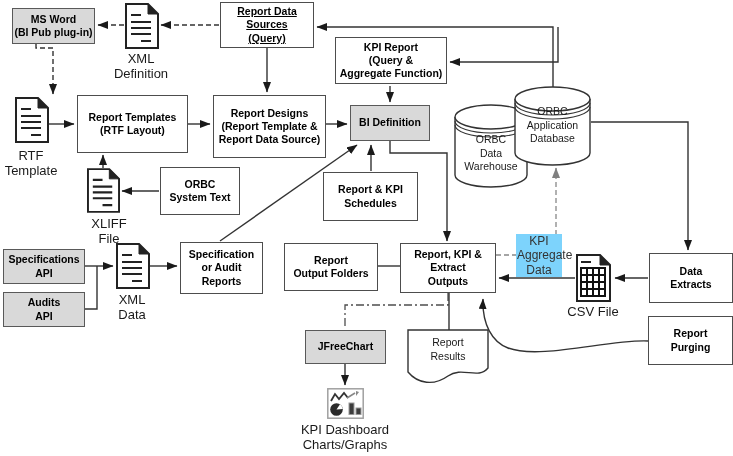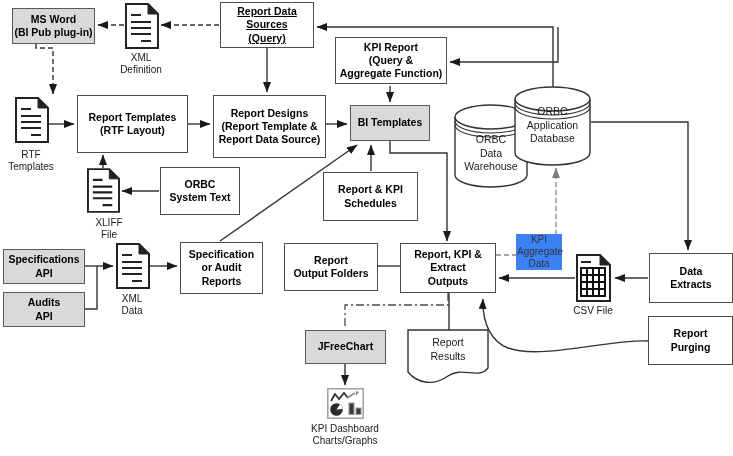--- a/index.html
+++ b/index.html
@@ -9,30 +9,30 @@
   }
   .layer{position:absolute;left:0;top:0;width:733px;height:456px;}
   .node{
     position:absolute;box-sizing:border-box;
     display:flex;align-items:center;justify-content:center;
     text-align:center;font-size:10.5px;font-weight:bold;line-height:1.25;
     white-space:pre-line;background:#ffffff;border:1.4px solid #4d4d4d;
   }
   .node.gray{background:#d9d9d9;border-color:#595959;text-align:center;}
   .caption{
-    position:absolute;text-align:center;font-size:10px;font-weight:normal;
+    position:absolute;text-align:center;font-size:13px;font-weight:normal;
     line-height:1.15;white-space:pre-line;color:#1a1a1a;
   }
   .cyltext{
     position:absolute;text-align:center;font-size:10.5px;font-weight:normal;
     line-height:1.3;white-space:pre-line;color:#1a1a1a;
   }
   .smalllabel{
-    position:absolute;text-align:center;font-size:10px;font-weight:normal;
-    line-height:1.2;white-space:pre-line;color:#333;background:#3b82f6;padding:0 1px;
+    position:absolute;text-align:center;font-size:12px;font-weight:normal;
+    line-height:1.2;white-space:pre-line;color:#333;background:#7dd3fc;padding:0 1px;
   }
   .icon{position:absolute;}
 </style>
 </head>
 <body>
 
 <div class="canvas">
 
   <svg class="layer" width="733" height="456" viewBox="0 0 733 456">
     <defs>
@@ -126,21 +126,21 @@
 (Query &amp;
 Aggregate Function)</div>
 
   <div class="node" style="left:77px;top:95px;width:111px;height:58px;">Report Templates
 (RTF Layout)</div>
 
   <div class="node" style="left:213px;top:95px;width:113px;height:63px;">Report Designs
 (Report Template &amp;
 Report Data Source)</div>
 
-  <div class="node gray" style="left:350px;top:105px;width:80px;height:36px;">BI Templates</div>
+  <div class="node gray" style="left:350px;top:105px;width:80px;height:36px;">BI Definition</div>
 
   <div class="node" style="left:160px;top:167px;width:80px;height:48px;">ORBC
 System Text</div>
 
   <div class="node" style="left:323px;top:172px;width:95px;height:49px;">Report &amp; KPI
 Schedules</div>
 
   <div class="node gray" style="left:3px;top:249px;width:82px;height:35px;">Specifications
 API</div>
 
@@ -223,21 +223,21 @@
       <circle cx="9.5" cy="21.5" r="6.3" fill="#2b2b2b"></circle>
       <path d="M9.5,21.5 L13,16.2 A6.3,6.3 0 0 1 15.8,21 Z" fill="#fff"></path>
       <rect x="22" y="15" width="5" height="11.5" fill="#3c3c3c" stroke="#999" stroke-width="1"></rect>
       <rect x="29" y="20" width="5" height="6.5" fill="#3c3c3c" stroke="#999" stroke-width="1"></rect>
     </svg>
   </div>
 
   <div class="caption" style="left:111px;top:52px;width:60px;">XML
 Definition</div>
   <div class="caption" style="left:1px;top:149px;width:60px;">RTF
-Templates</div>
+Template</div>
   <div class="caption" style="left:79px;top:217px;width:60px;">XLIFF
 File</div>
   <div class="caption" style="left:102px;top:293px;width:60px;">XML
 Data</div>
   <div class="caption" style="left:563px;top:305px;width:60px;">CSV File</div>
   <div class="caption" style="left:285px;top:423px;width:120px;">KPI Dashboard
 Charts/Graphs</div>
   <div class="smalllabel" style="left:516px;top:234px;width:44px;">KPI
 Aggregate
 Data</div>

